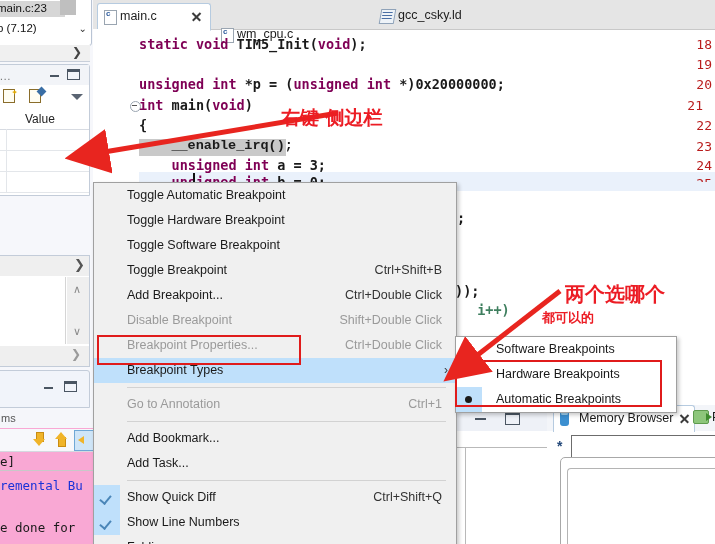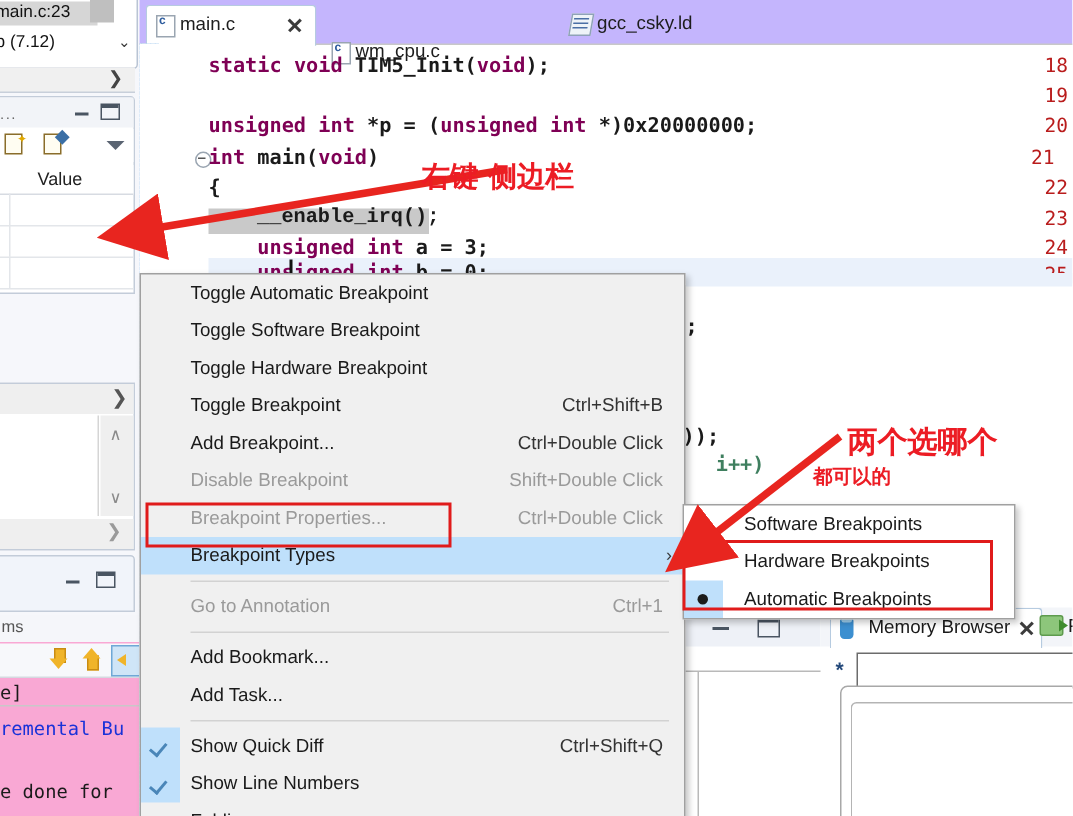--- a/index.html
+++ b/index.html
@@ -59,21 +59,21 @@
   .arrowdn{left:32px;}
   .arrowup{left:54px;}
   .arr-shaft{position:absolute;left:4px;width:6px;background:#f0b429;border:1px solid #c98c12;}
   .arr-head{position:absolute;left:1px;width:0;height:0;}
   .hl-btn{position:absolute;left:74px;top:1px;width:18px;height:19px;background:#cfe5f7;border:1px solid #6fa8d6;}
   .hl-btn:after{content:"";position:absolute;left:3px;top:5px;width:0;height:0;border-top:4px solid transparent;border-bottom:4px solid transparent;border-right:6px solid #f0b429;}
   .lp-cline{position:absolute;left:0;font-family:"DejaVu Sans Mono","Liberation Mono",monospace;font-size:12.5px;white-space:nowrap;}
 
   
   #editor{left:93px;top:0;width:622px;height:544px;background:#ffffff;}
-  .tabstrip{position:absolute;left:0;top:0;width:100%;height:29px;background:#c4b5fd;border-bottom:1px solid #c8c8c8;}
+  .tabstrip{position:absolute;left:0;top:0;width:100%;height:29px;background:#e5e5e5;border-bottom:1px solid #c8c8c8;}
   .etab{position:absolute;top:3px;height:26px;font-size:12.5px;color:#1d1d1d;}
   .etab.active{background:#ffffff;border:1px solid #b6cbe0;border-bottom:1px solid #fff;border-radius:3px 3px 0 0;}
   .etab .lbl{position:absolute;top:5px;white-space:nowrap;}
   .cico{position:absolute;left:6px;top:6px;width:11px;height:13px;background:#fff;border:1px solid #9aa5b1;}
   .cico:after{content:"c";position:absolute;left:1px;top:-2px;font-size:8px;color:#2f5d9e;font-weight:bold;}
   .ldico{position:absolute;left:6px;top:6px;width:13px;height:13px;background:#eef3f8;border:1px solid #8fa2b8;transform:skewX(-10deg);}
   .ldico:after{content:"";position:absolute;left:1px;top:2px;width:10px;height:1px;background:#4a6fa5;box-shadow:0 3px 0 #4a6fa5,0 6px 0 #4a6fa5;}
   .xclose{position:absolute;top:7px;width:11px;height:11px;}
   .xclose:before,.xclose:after{content:"";position:absolute;left:0;top:5px;width:11px;height:1.6px;background:#3c3c3c;}
   .xclose:before{transform:rotate(45deg);}
@@ -279,25 +279,25 @@
 
 <div class="abs" style="left:455px;top:190px;width:2px;height:150px;background:#b8b8b8;z-index:35;"></div>
 <div class="abs" style="left:457px;top:182px;width:258px;height:9px;background:#eaf1fb;z-index:34;"></div>
 
 <div class="abs" id="ctxmenu">
   <div class="mi">
     <span class="txt">Toggle Automatic Breakpoint</span>
     <span class="acc"></span>
   </div>
   <div class="mi">
+    <span class="txt">Toggle Hardware Breakpoint</span>
+    <span class="acc"></span>
+  </div>
+  <div class="mi">
     <span class="txt">Toggle Software Breakpoint</span>
-    <span class="acc"></span>
-  </div>
-  <div class="mi">
-    <span class="txt">Toggle Hardware Breakpoint</span>
     <span class="acc"></span>
   </div>
   <div class="mi">
     <span class="txt">Toggle Breakpoint</span>
     <span class="acc">Ctrl+Shift+B</span>
   </div>
   <div class="mi">
     <span class="txt">Add Breakpoint...</span>
     <span class="acc">Ctrl+Double Click</span>
   </div>

